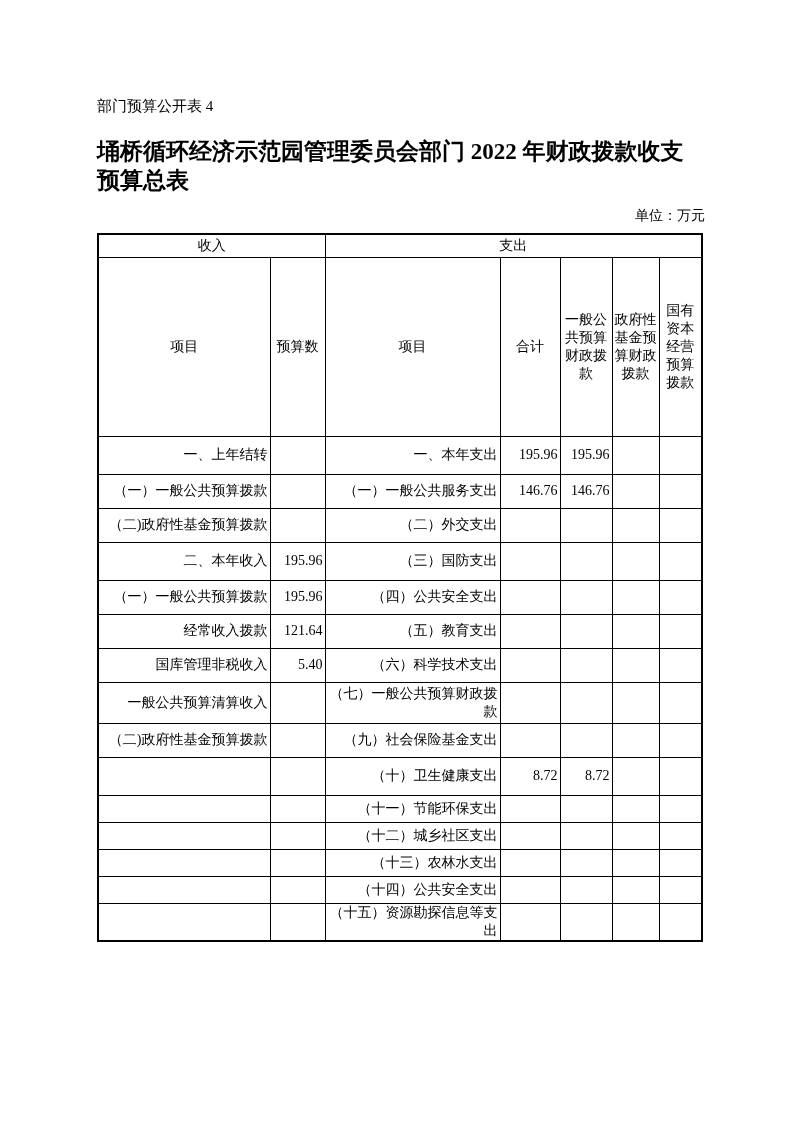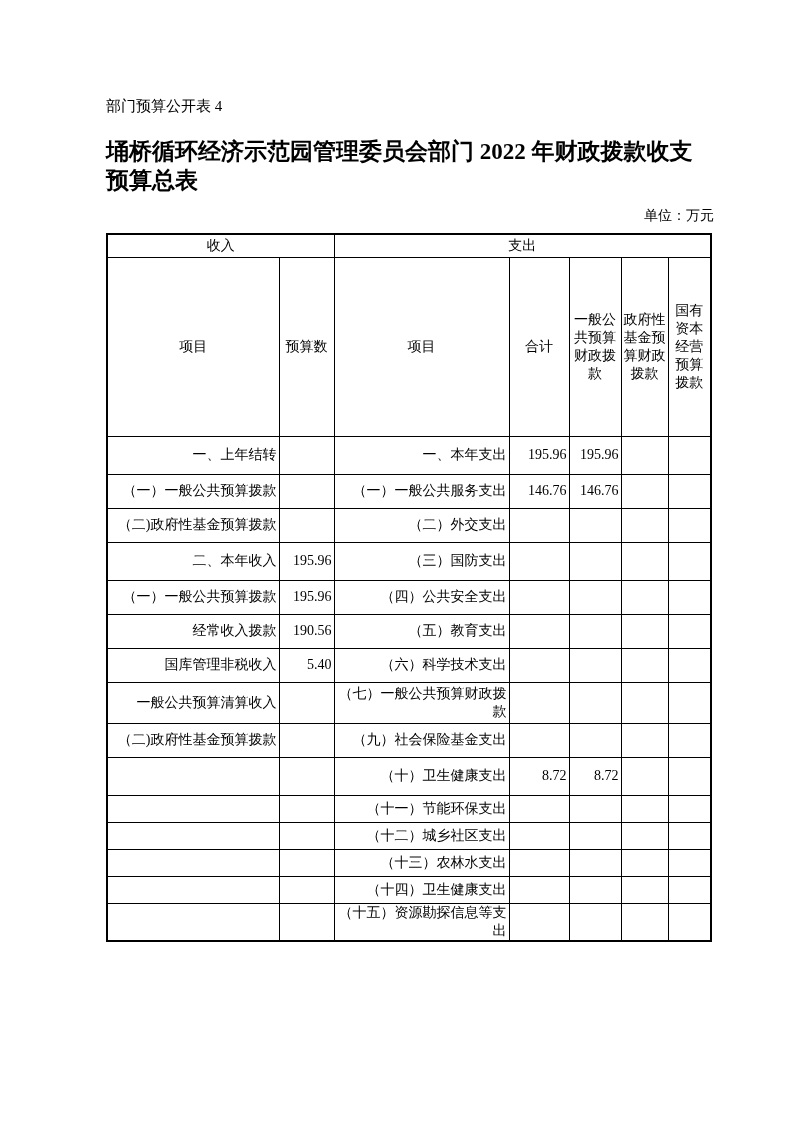--- a/index.html
+++ b/index.html
@@ -3,21 +3,21 @@
 <meta charset="utf-8">
 <style>
   * { box-sizing: border-box; }
   html, body { margin: 0; padding: 0; }
   body {
     width: 793px; height: 1122px;
     background: #ffffff; color: #000000;
     font-family: "Liberation Serif", "DejaVu Serif", serif;
     position: relative;
   }
-  .content { position: absolute; left: 106px; top: 97px; width: 608px; }
+  .content { position: absolute; left: 97px; top: 97px; width: 608px; }
   .doc-label { font-size: 15px; line-height: 18px; }
   .title {
     margin-top: 22px; text-align: left;
     font-size: 23px; font-weight: bold; line-height: 29px;
   }
   .unit-note { margin-top: 12px; margin-bottom: 9px; text-align: right; font-size: 14px; line-height: 17px; }
   table.budget-table {
     border-collapse: collapse; table-layout: fixed;
     width: 604px; border: 2px solid #000;
   }
@@ -120,21 +120,21 @@
           <td class="item-left">（一）一般公共预算拨款</td>
           <td class="num">195.96</td>
           <td class="item-left">（四）公共安全支出</td>
           <td class="num"></td>
           <td class="num num-pad"></td>
           <td class="num"></td>
           <td class="num"></td>
         </tr>
         <tr>
           <td class="item-right">经常收入拨款</td>
-          <td class="num">190.56</td>
+          <td class="num">121.64</td>
           <td class="item-left">（五）教育支出</td>
           <td class="num"></td>
           <td class="num num-pad"></td>
           <td class="num"></td>
           <td class="num"></td>
         </tr>
         <tr>
           <td class="item-right">国库管理非税收入</td>
           <td class="num">5.40</td>
           <td class="item-left">（六）科学技术支出</td>
@@ -193,21 +193,21 @@
           <td class="num"></td>
           <td class="item-left">（十三）农林水支出</td>
           <td class="num"></td>
           <td class="num num-pad"></td>
           <td class="num"></td>
           <td class="num"></td>
         </tr>
         <tr>
           <td class="item-left"></td>
           <td class="num"></td>
-          <td class="item-left">（十四）卫生健康支出</td>
+          <td class="item-left">（十四）公共安全支出</td>
           <td class="num"></td>
           <td class="num num-pad"></td>
           <td class="num"></td>
           <td class="num"></td>
         </tr>
         <tr>
           <td class="item-left"></td>
           <td class="num"></td>
           <td class="item-left">（十五）资源勘探信息等支出</td>
           <td class="num"></td>

